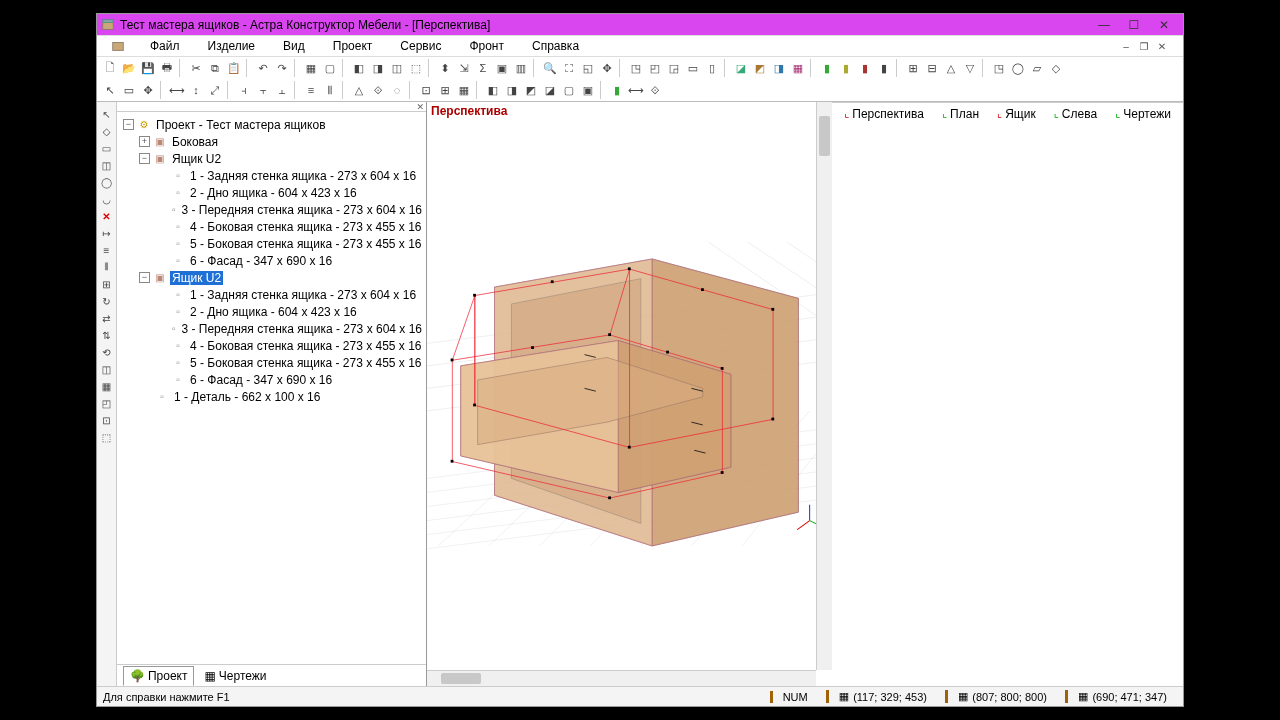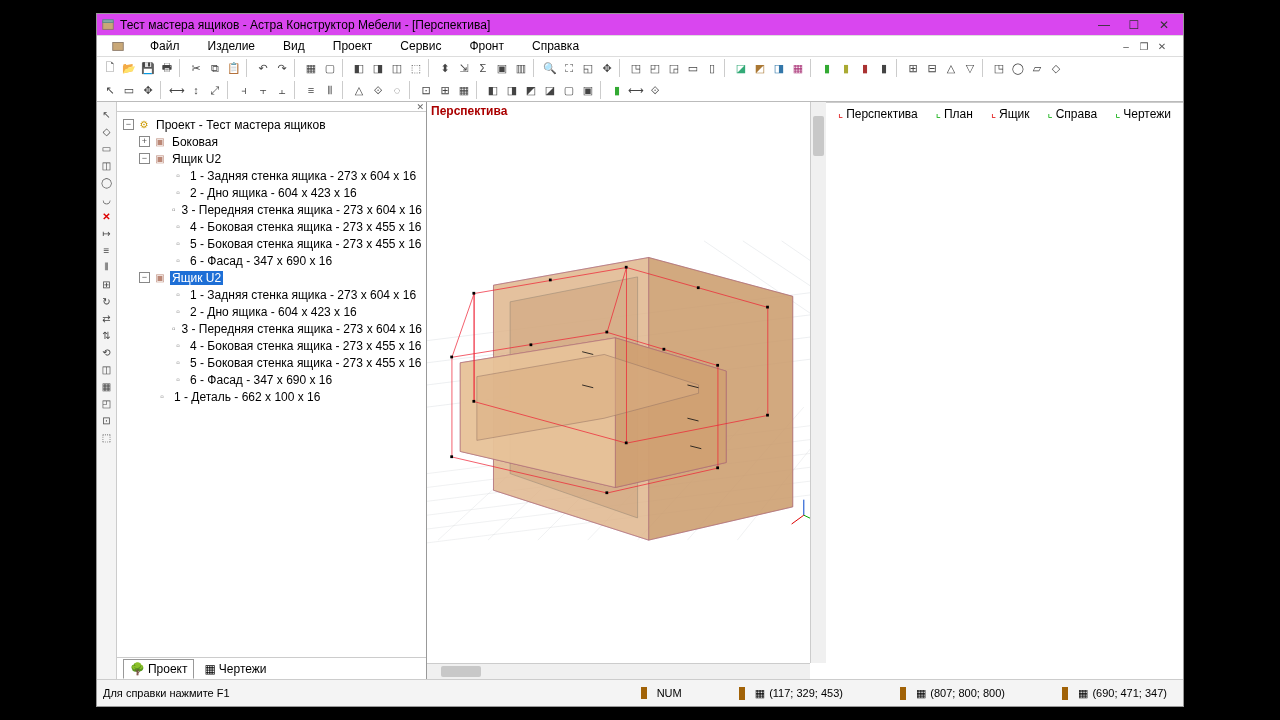--- a/index.html
+++ b/index.html
@@ -41,23 +41,23 @@
 .vp-scrollbar-v { position: absolute; right: 0; top: 0; bottom: 16px; width: 16px; background: #f0f0f0; border-left: 1px solid #ccc; }
 .vp-scrollbar-v .thumb { position: absolute; left: 2px; right: 2px; top: 14px; height: 40px; background: #c8c8c8; border-radius: 2px; }
 .vp-scrollbar-h { position: absolute; left: 0; right: 16px; bottom: 0; height: 16px; background: #f0f0f0; border-top: 1px solid #ccc; }
 .vp-scrollbar-h .thumb { position: absolute; top: 2px; bottom: 2px; left: 14px; width: 40px; background: #c8c8c8; border-radius: 2px; }
 .tabsbar { height: 22px; display: flex; align-items: center; border-top: 1px solid #ccc; padding: 0 6px; gap: 4px; font-size: 12px; }
 .tab { display: flex; align-items: center; gap: 3px; padding: 2px 6px; background: #fff; }
 .tab.active { border: 1px solid #999; border-bottom: 1px solid #fff; }
 .view-tabs { height: 22px; display: flex; align-items: center; border-top: 1px solid #ccc; padding: 0 4px; gap: 2px; font-size: 12px; }
 .vtab { display: flex; align-items: center; gap: 3px; padding: 2px 8px; }
 .vtab .axis-icon { font-size: 11px; }
-.statusbar { height: 27px; border-top: 1px solid #ccc; display: flex; align-items: center; font-size: 11px; padding: 0 6px; gap: 8px; background: #f4f4f4; }
+.statusbar { height: 20px; border-top: 1px solid #ccc; display: flex; align-items: center; font-size: 11px; padding: 0 6px; gap: 8px; background: #f4f4f4; }
 .statusbar .spacer { flex: 1; }
-.statusbar .cell { padding: 0 10px; border-left: 6px solid #a16207; display: flex; align-items: center; gap: 4px; margin-left: 39px; }
+.statusbar .cell { padding: 0 10px; border-left: 3px solid #a16207; display: flex; align-items: center; gap: 4px; }
 .red-x { color: #d00; font-weight: bold; }
 .proj-ic { color: #c90; }
 .part-ic { color: #b87; }
 .draw-ic { color: #777; }
 </style>
 </head>
 <body>
 
 <div class="window">
 
@@ -403,21 +403,21 @@
         <div class="vtab">
             <span class="axis-icon" style="color:#0a0">⌞</span>
             <span>План</span>
           </div>
         <div class="vtab">
             <span class="axis-icon" style="color:#d00">⌞</span>
             <span>Ящик</span>
           </div>
         <div class="vtab">
             <span class="axis-icon" style="color:#0a0">⌞</span>
-            <span>Справа</span>
+            <span>Слева</span>
           </div>
         <div class="vtab">
             <span class="axis-icon" style="color:#0a0">⌞</span>
             <span>Чертежи</span>
           </div>
       </div>
     </div>
 
   </div>
 

